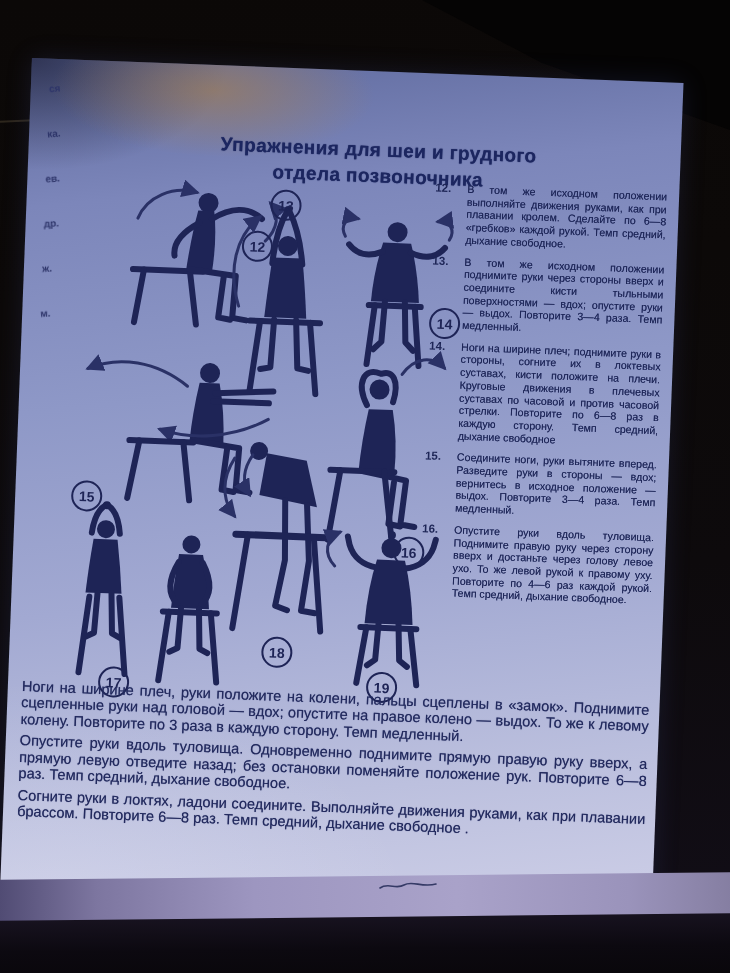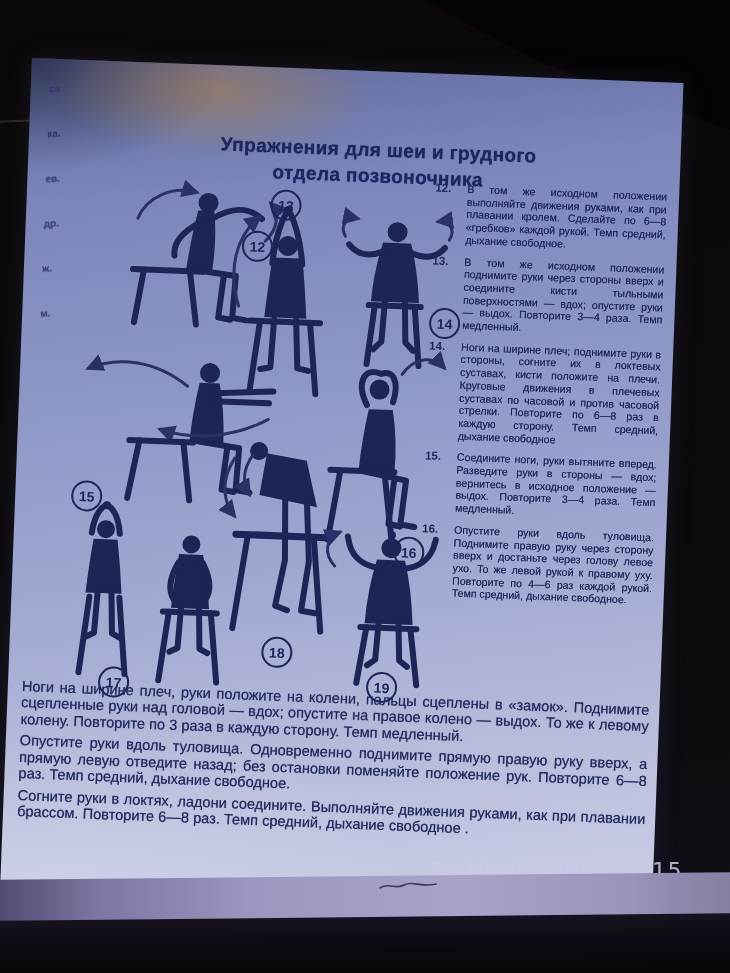--- a/index.html
+++ b/index.html
@@ -261,21 +261,20 @@
     </div>
 
     <div class="paragraphs">
       <p>Ноги на ширине плеч, руки положите на колени, пальцы сцеплены в «замок». Поднимите сцепленные руки над головой — вдох; опустите на правое колено — выдох. То же к левому колену. Повторите по 3 раза в каждую сторону. Темп медленный.</p>
       <p>Опустите руки вдоль туловища. Одновременно поднимите прямую правую руку вверх, а прямую левую отведите назад; без остановки поменяйте положение рук. Повторите 6—8 раз. Темп средний, дыхание свободное.</p>
       <p>Согните руки в локтях, ладони соедините. Выполняйте движения руками, как при плавании брассом. Повторите 6—8 раз. Темп средний, дыхание свободное .</p>
     </div>
 
   </div>
 
-  <div class="timestamp">2019-02-08 17:15</div>
 
   <svg class="ink-squiggle" width="60" height="16" viewBox="0 0 60 16">
     <path d="M2,10 C10,4 18,12 26,7 C34,2 44,10 58,6" stroke="#353a66" stroke-width="1.6" fill="none" stroke-linecap="round"></path>
   </svg>
 
   <div class="bottom-strip"></div>
   <div class="bottom-black"></div>
 
 </div>
 

